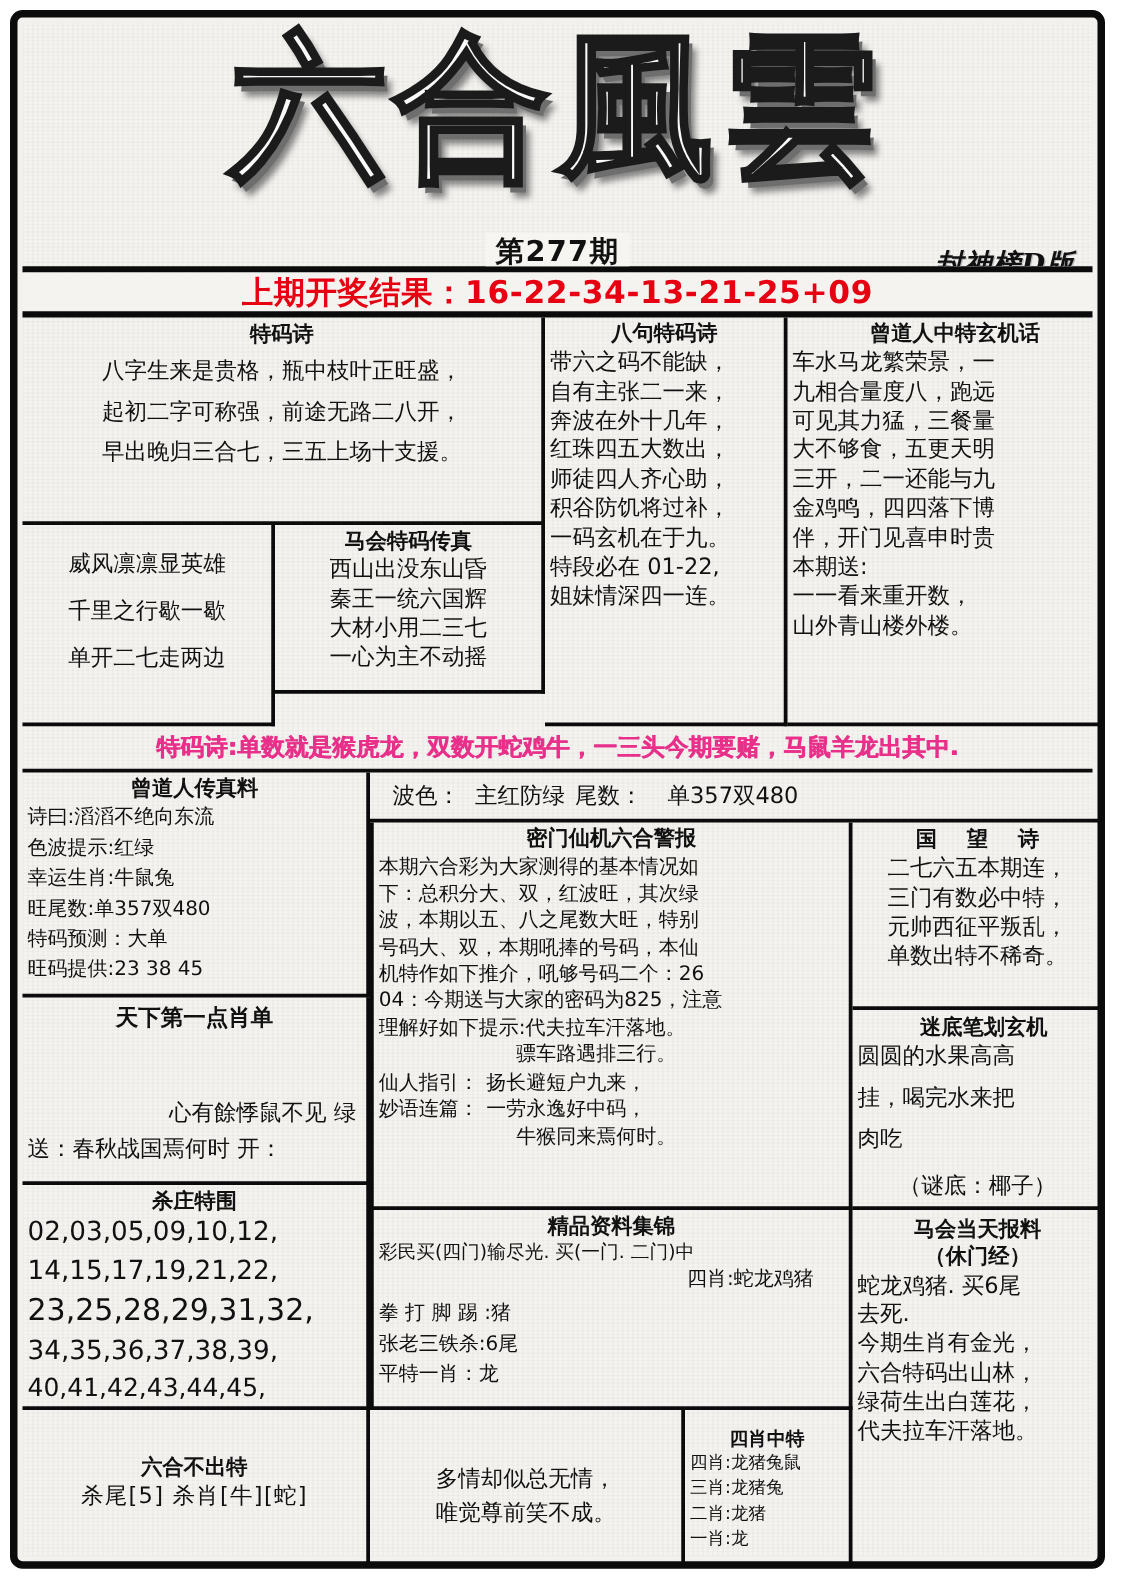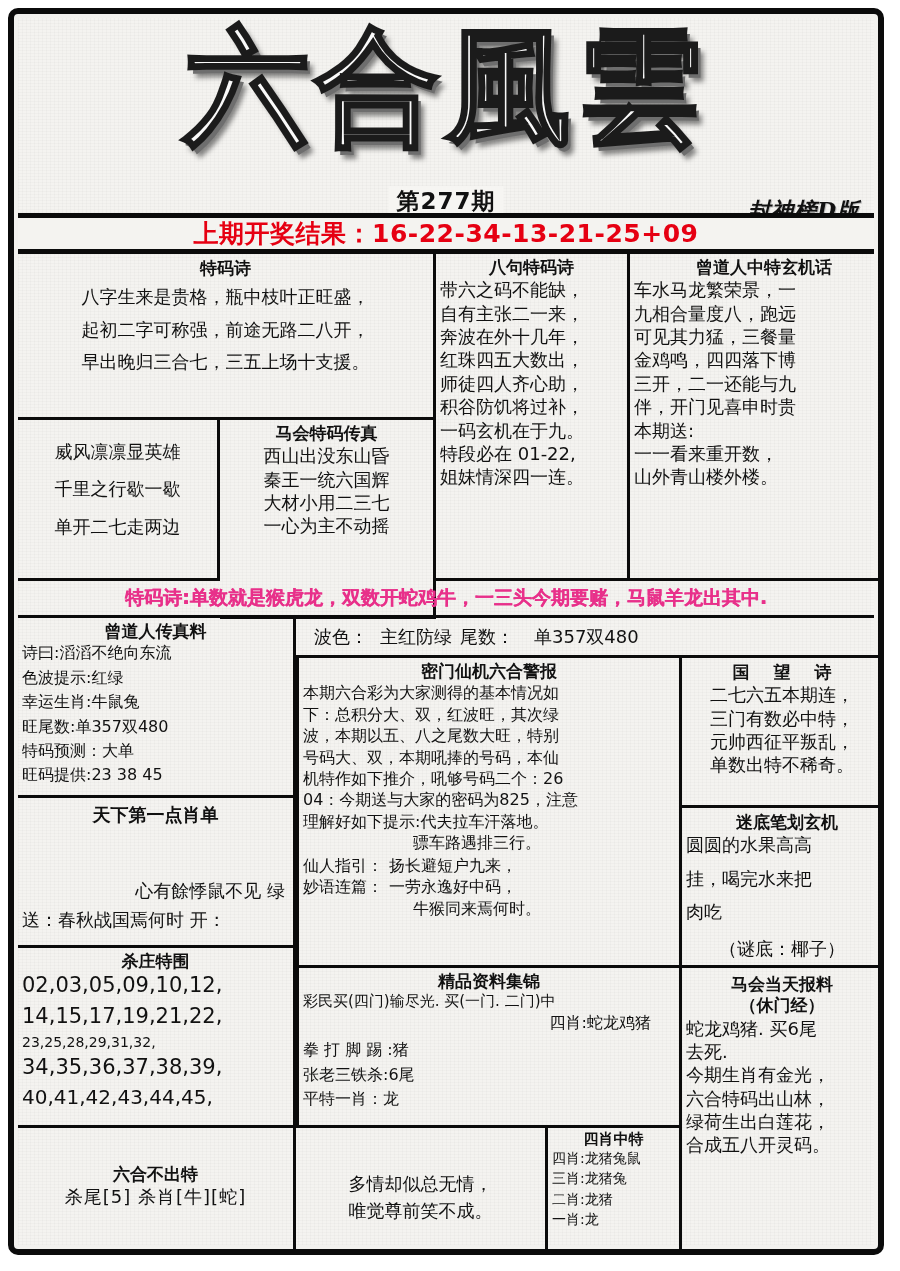--- a/index.html
+++ b/index.html
@@ -113,21 +113,21 @@
     <div class="ln c" style="margin-top:9px">起初二字可称强，前途无路二八开，</div>
     <div class="ln c" style="margin-top:9px">早出晚归三合七，三五上场十支援。</div>
   </div>
 
   <div class="cell br bb" style="left:0;top:402px;width:202px;height:161px;padding-top:16px;">
     <div class="ln c" style="margin-top:4px">威风凛凛显英雄</div>
     <div class="ln c" style="margin-top:14px">千里之行歇一歇</div>
     <div class="ln c" style="margin-top:14px">单开二七走两边</div>
   </div>
 
-  <div class="cell br bb" style="left:202px;top:402px;width:216px;height:199px;padding-top:3px;">
+  <div class="cell br bb" style="left:202px;top:402px;width:216px;height:135px;padding-top:3px;">
     <div class="hd">马会特码传真</div>
     <div class="ln c">西山出没东山昏</div>
     <div class="ln c">秦王一统六国辉</div>
     <div class="ln c">大材小用二三七</div>
     <div class="ln c">一心为主不动摇</div>
   </div>
 
   <div class="cell bb br" style="left:418px;top:236px;width:194px;height:327px;padding-top:3px;">
     <div class="hd">八句特码诗</div>
     <div class="ln">带六之码不能缺，</div>
@@ -139,22 +139,23 @@
     <div class="ln">一码玄机在于九。</div>
     <div class="ln">特段必在 01-22,</div>
     <div class="ln">姐妹情深四一连。</div>
   </div>
 
   <div class="cell bb" style="left:612px;top:236px;width:252px;height:327px;padding-top:3px;">
     <div class="hd" style="text-indent:16px">曾道人中特玄机话</div>
     <div class="ln">车水马龙繁荣景，一</div>
     <div class="ln">九相合量度八，跑远</div>
     <div class="ln">可见其力猛，三餐量</div>
+    <div class="ln">大不够食，五更天明</div>
+    <div class="ln">三开，二一还能与九</div>
     <div class="ln">金鸡鸣，四四落下博</div>
-    <div class="ln">三开，二一还能与九</div>
     <div class="ln">伴，开门见喜申时贵</div>
     <div class="ln">本期送:</div>
     <div class="ln">一一看来重开数，</div>
     <div class="ln">山外青山楼外楼。</div>
   </div>
 
   <div class="banner bb" style="top:563px;height:37px;">
     <span class="tight">特码诗:单数就是猴虎龙，双数开蛇鸡牛，一三头今期要赌，马鼠羊龙出其中.</span>
   </div>
 
@@ -209,21 +210,21 @@
   <div class="cell br bb" style="left:0;top:780px;width:278px;height:150px;padding-top:6px;">
     <div class="hd" style="font-size:18px">天下第一点肖单</div>
     <div class="ln" style="margin-top:52px;text-align:right;padding-right:4px">心有餘悸鼠不见 绿</div>
     <div class="ln" style="margin-top:6px">送：春秋战国焉何时 开：</div>
   </div>
 
   <div class="cell br bb" style="left:0;top:930px;width:278px;height:180px;padding-top:3px;">
     <div class="hd">杀庄特围</div>
     <div class="ln" style="font-size:21px;letter-spacing:0px">02,03,05,09,10,12,</div>
     <div class="ln" style="font-size:21px;margin-top:3px">14,15,17,19,21,22,</div>
-    <div class="ln" style="font-size:14px;margin-top:3px">23,25,28,29,31,32,</div>
+    <div class="ln" style="font-size:24px;margin-top:3px">23,25,28,29,31,32,</div>
     <div class="ln" style="font-size:21px;margin-top:3px">34,35,36,37,38,39,</div>
     <div class="ln" style="font-size:20px;margin-top:3px">40,41,42,43,44,45,</div>
   </div>
 
   <div class="cell br bb bl" style="left:278px;top:950px;width:386px;height:160px;padding-top:3px;">
     <div class="hd">精品资料集锦</div>
     <div class="xs" style="font-size:15px">彩民买(四门)输尽光. 买(一门. 二门)中</div>
     <div class="sm" style="text-align:right;padding-right:24px">四肖:蛇龙鸡猪</div>
     <div class="sm" style="margin-top:6px">拳 打 脚 踢 :猪</div>
     <div class="sm" style="margin-top:3px">张老三铁杀:6尾</div>
@@ -231,34 +232,34 @@
   </div>
 
   <div class="cell" style="left:664px;top:950px;width:200px;height:235px;padding-top:6px;">
     <div class="hd">马会当天报料</div>
     <div class="hd" style="font-weight:bold">（休门经）</div>
     <div class="ln">蛇龙鸡猪. 买6尾</div>
     <div class="ln">去死.</div>
     <div class="ln">今期生肖有金光，</div>
     <div class="ln">六合特码出山林，</div>
     <div class="ln">绿荷生出白莲花，</div>
-    <div class="ln">合成五八开灵码。</div>
+    <div class="ln">代夫拉车汗落地。</div>
   </div>
 
   <div class="cell br" style="left:0;top:1110px;width:278px;height:125px;padding-top:36px;">
     <div class="hd">六合不出特</div>
     <div class="ln c" style="letter-spacing:1px">杀尾[5]  杀肖[牛][蛇]</div>
   </div>
 
   <div class="cell br" style="left:278px;top:1110px;width:252px;height:125px;padding-top:44px;">
     <div class="ln c">多情却似总无情，</div>
     <div class="ln c" style="margin-top:4px">唯觉尊前笑不成。</div>
   </div>
 
-  <div class="cell br" style="left:530px;top:1110px;width:134px;height:125px;padding-top:2px;">
+  <div class="cell br" style="left:530px;top:1110px;width:134px;height:125px;padding-top:14px;">
     <div class="hd" style="font-size:15px">四肖中特</div>
     <div class="xs">四肖:龙猪兔鼠</div>
     <div class="xs" style="margin-top:2px">三肖:龙猪兔</div>
     <div class="xs" style="margin-top:2px">二肖:龙猪</div>
     <div class="xs" style="margin-top:2px">一肖:龙</div>
   </div>
 
  </div>
 </div>
 

